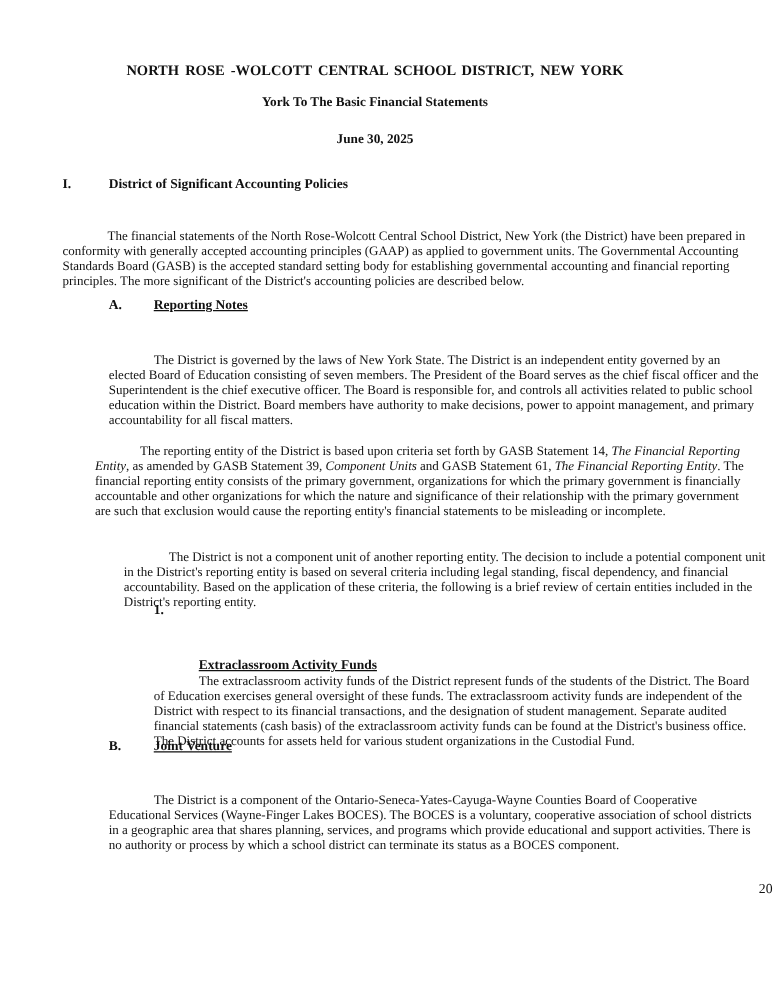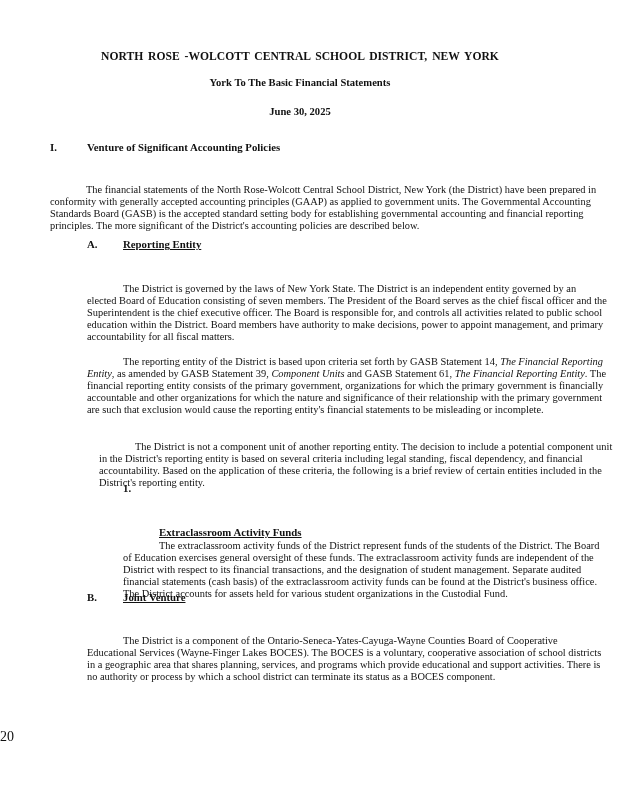--- a/index.html
+++ b/index.html
@@ -8,46 +8,46 @@
   .page { position: absolute; left: 0; top: 0; width: 618px; height: 800px; background: #fff; }
   .hdr { position: absolute; left: 0; width: 600px; text-align: center; font-weight: bold; }
   .hdr1 { top: 50px; font-size: 11.6px; word-spacing: 2px; }
   .hdr2 { top: 77px; font-size: 10.6px; }
   .hdr3 { top: 106px; font-size: 10.6px; }
   .heading { position: absolute; font-weight: bold; font-size: 10.8px; }
   .ul { text-decoration: underline; }
   .para { position: absolute; font-size: 10.4px; line-height: 11.9px; text-align: left; margin-top: 20px; }
   .para .indent { display: inline-block; width: 36px; }
   .para i { font-style: italic; }
-  .pnum { position: absolute; top: 705px; left: 0; width: 618px; text-align: left; font-size: 14px; margin-top: 24px; }
+  .pnum { position: absolute; top: 705px; left: 0; width: 618px; text-align: right; font-size: 11px; }
 </style>
 </head>
 <body>
 
 <div class="page">
 
   <div class="hdr hdr1">NORTH ROSE -WOLCOTT CENTRAL SCHOOL DISTRICT, NEW YORK</div>
   <div class="hdr hdr2">York To The Basic Financial Statements</div>
   <div class="hdr hdr3">June 30, 2025</div>
 
   <div class="heading" style="left:50px; top:141px;">I.</div>
-  <div class="heading" style="left:87px; top:141px;">Venture of Significant Accounting Policies</div>
+  <div class="heading" style="left:87px; top:141px;">District of Significant Accounting Policies</div>
 
   <div class="para" style="left:50px; top:164px; width:555px;">
     <span class="indent"></span><span>The financial statements of the North Rose-Wolcott Central School District, New York (the District) have been prepared in conformity with generally accepted accounting principles (GAAP) as applied to government units. The Governmental Accounting Standards Board (GASB) is the accepted standard setting body for establishing governmental accounting and financial reporting principles. The more significant of the District's accounting policies are described below.</span>
   </div>
 
   <div class="heading" style="left:87px; top:238px;">A.</div>
-  <div class="heading ul" style="left:123px; top:238px;">Reporting Entity</div>
+  <div class="heading ul" style="left:123px; top:238px;">Reporting Notes</div>
 
   <div class="para" style="left:87px; top:263px; width:520px;">
     <span class="indent"></span><span>The District is governed by the laws of New York State. The District is an independent entity governed by an elected Board of Education consisting of seven members. The President of the Board serves as the chief fiscal officer and the Superintendent is the chief executive officer. The Board is responsible for, and controls all activities related to public school education within the District. Board members have authority to make decisions, power to appoint management, and primary accountability for all fiscal matters.</span>
   </div>
 
-  <div class="para" style="left:87px; top:336px; width:520px;">
+  <div class="para" style="left:76px; top:336px; width:520px;">
     <span class="indent"></span><span>The reporting entity of the District is based upon criteria set forth by GASB Statement 14, </span><i>The Financial Reporting Entity</i><span>, as amended by GASB Statement 39, </span><i>Component Units</i><span> and GASB Statement 61, </span><i>The Financial Reporting Entity</i><span>. The financial reporting entity consists of the primary government, organizations for which the primary government is financially accountable and other organizations for which the nature and significance of their relationship with the primary government are such that exclusion would cause the reporting entity's financial statements to be misleading or incomplete.</span>
   </div>
 
   <div class="para" style="left:99px; top:421px; width:520px;">
     <span class="indent"></span><span>The District is not a component unit of another reporting entity. The decision to include a potential component unit in the District's reporting entity is based on several criteria including legal standing, fiscal dependency, and financial accountability. Based on the application of these criteria, the following is a brief review of certain entities included in the District's reporting entity.</span>
   </div>
 
   <div class="heading" style="left:123px; top:482px;">1.</div>
   <div class="heading ul" style="left:159px; top:482px;margin-top:44px;">Extraclassroom Activity Funds</div>
 

